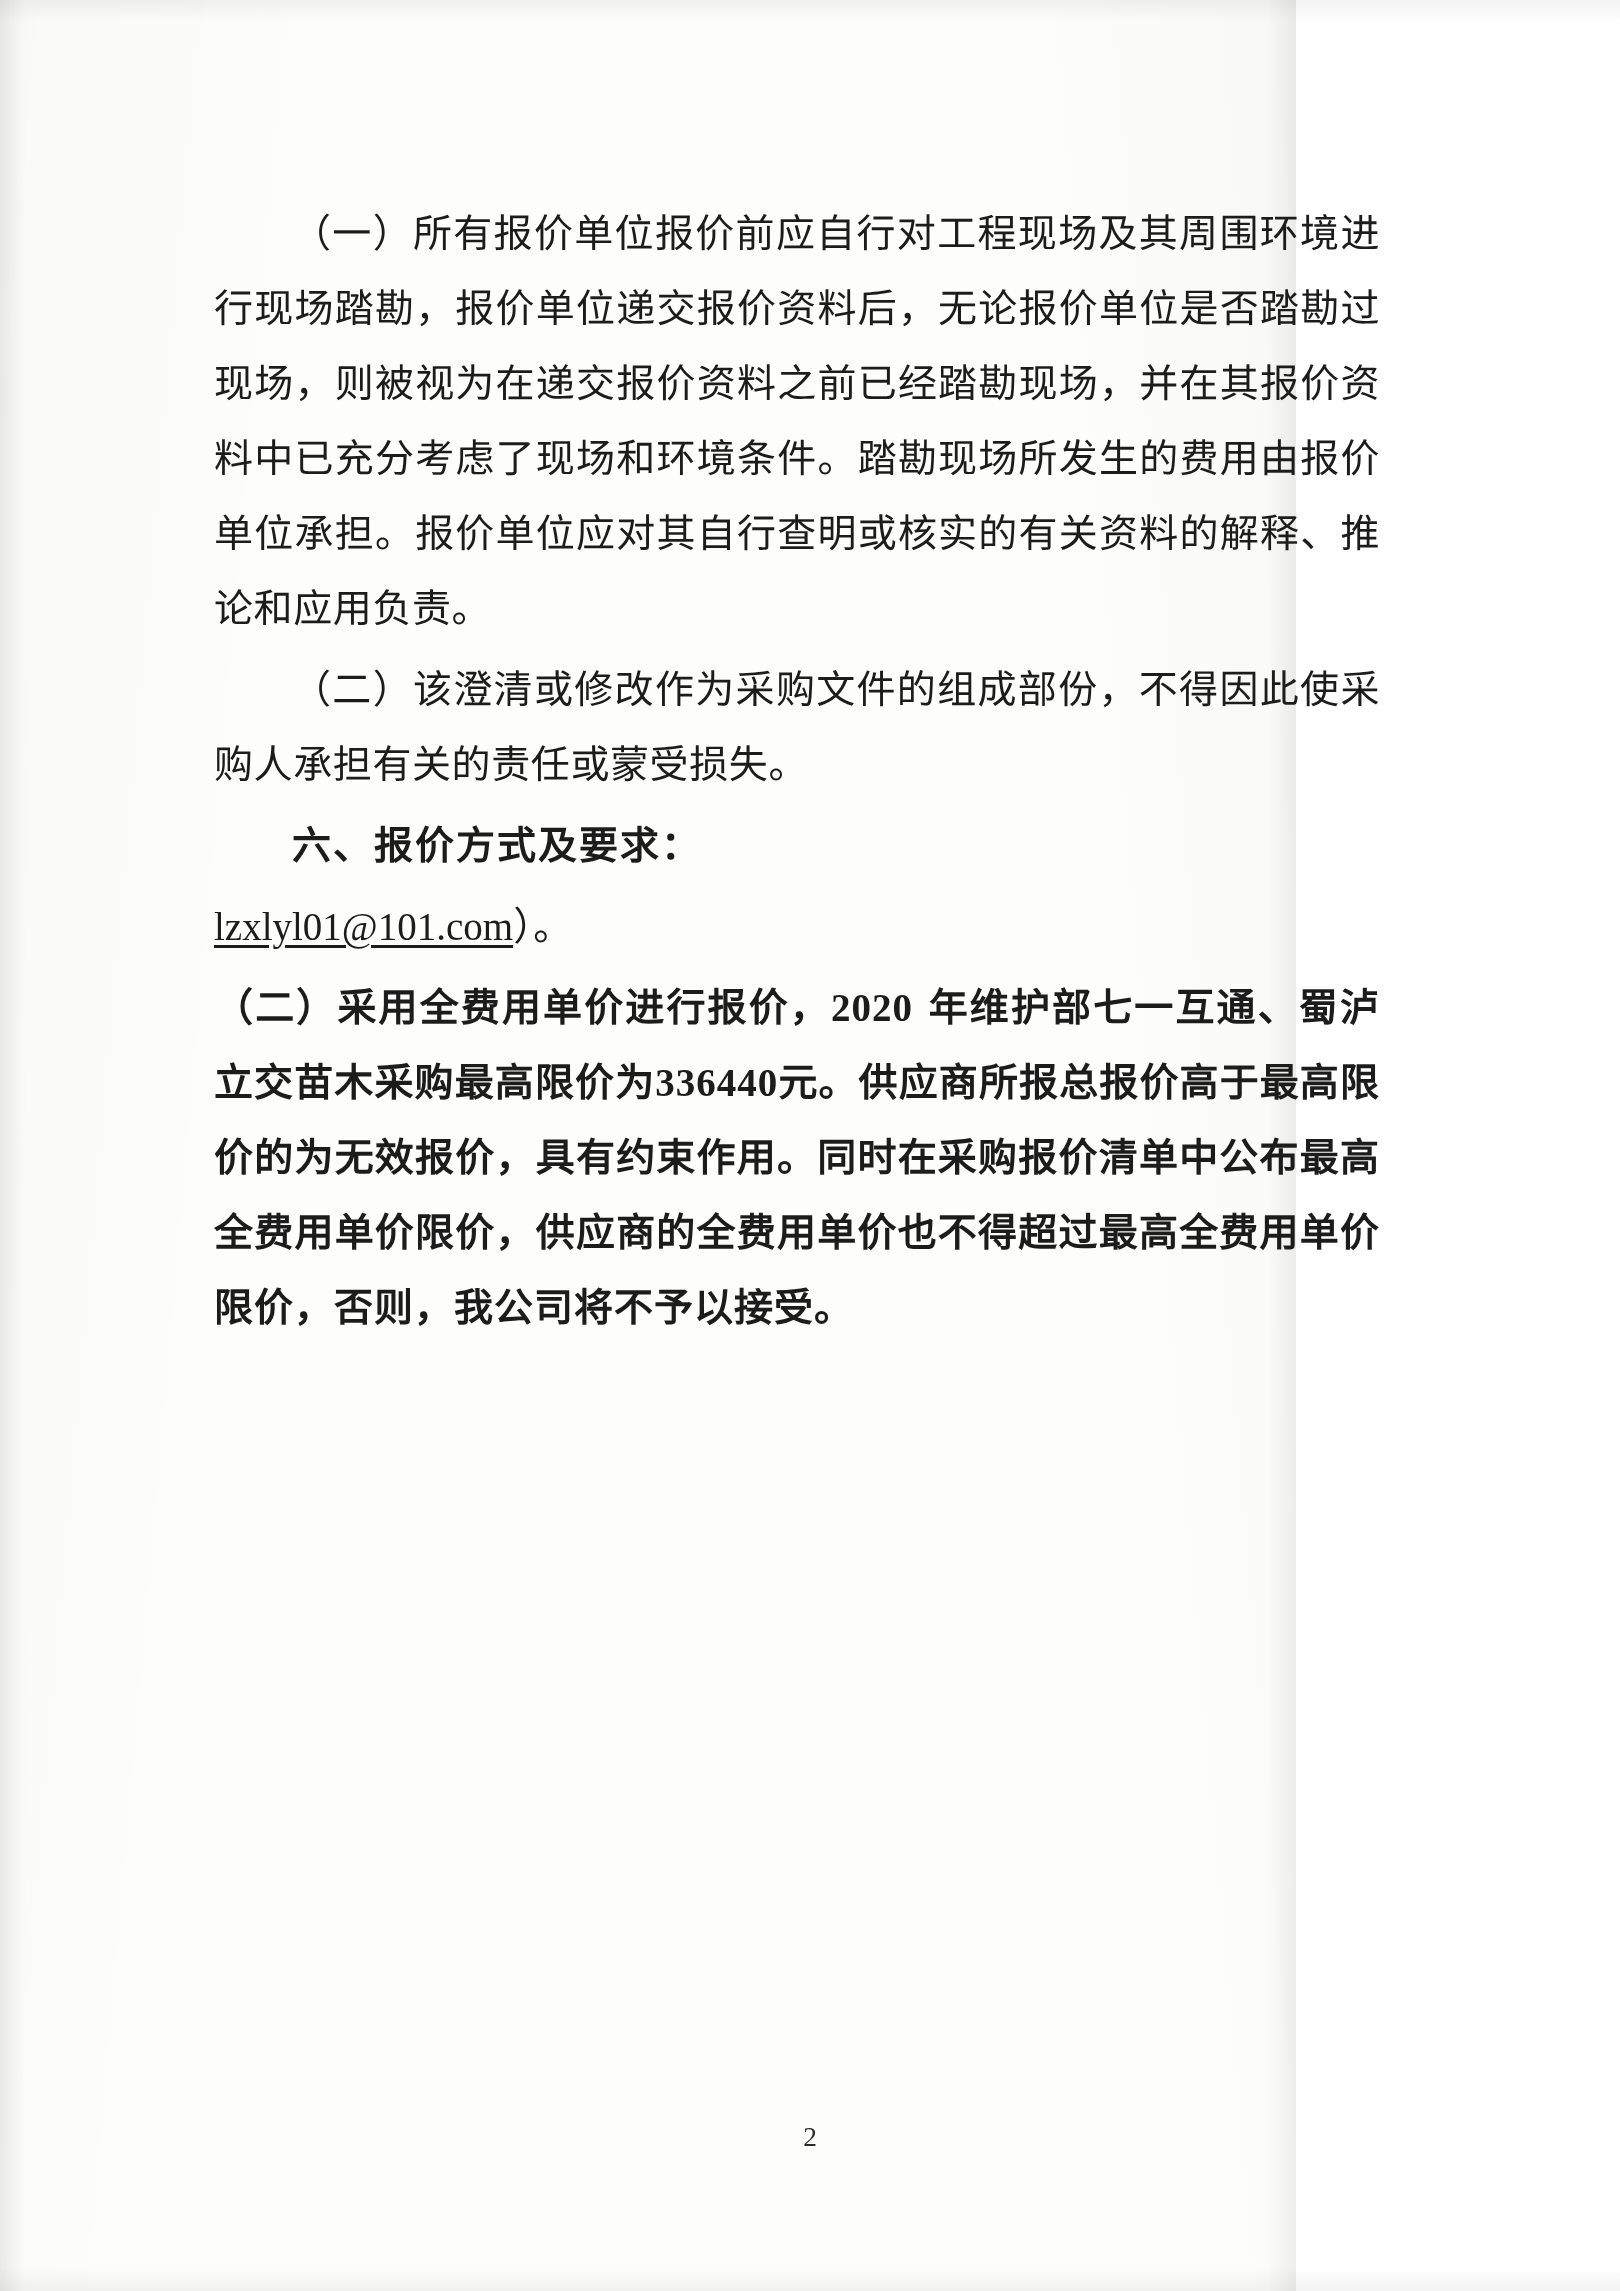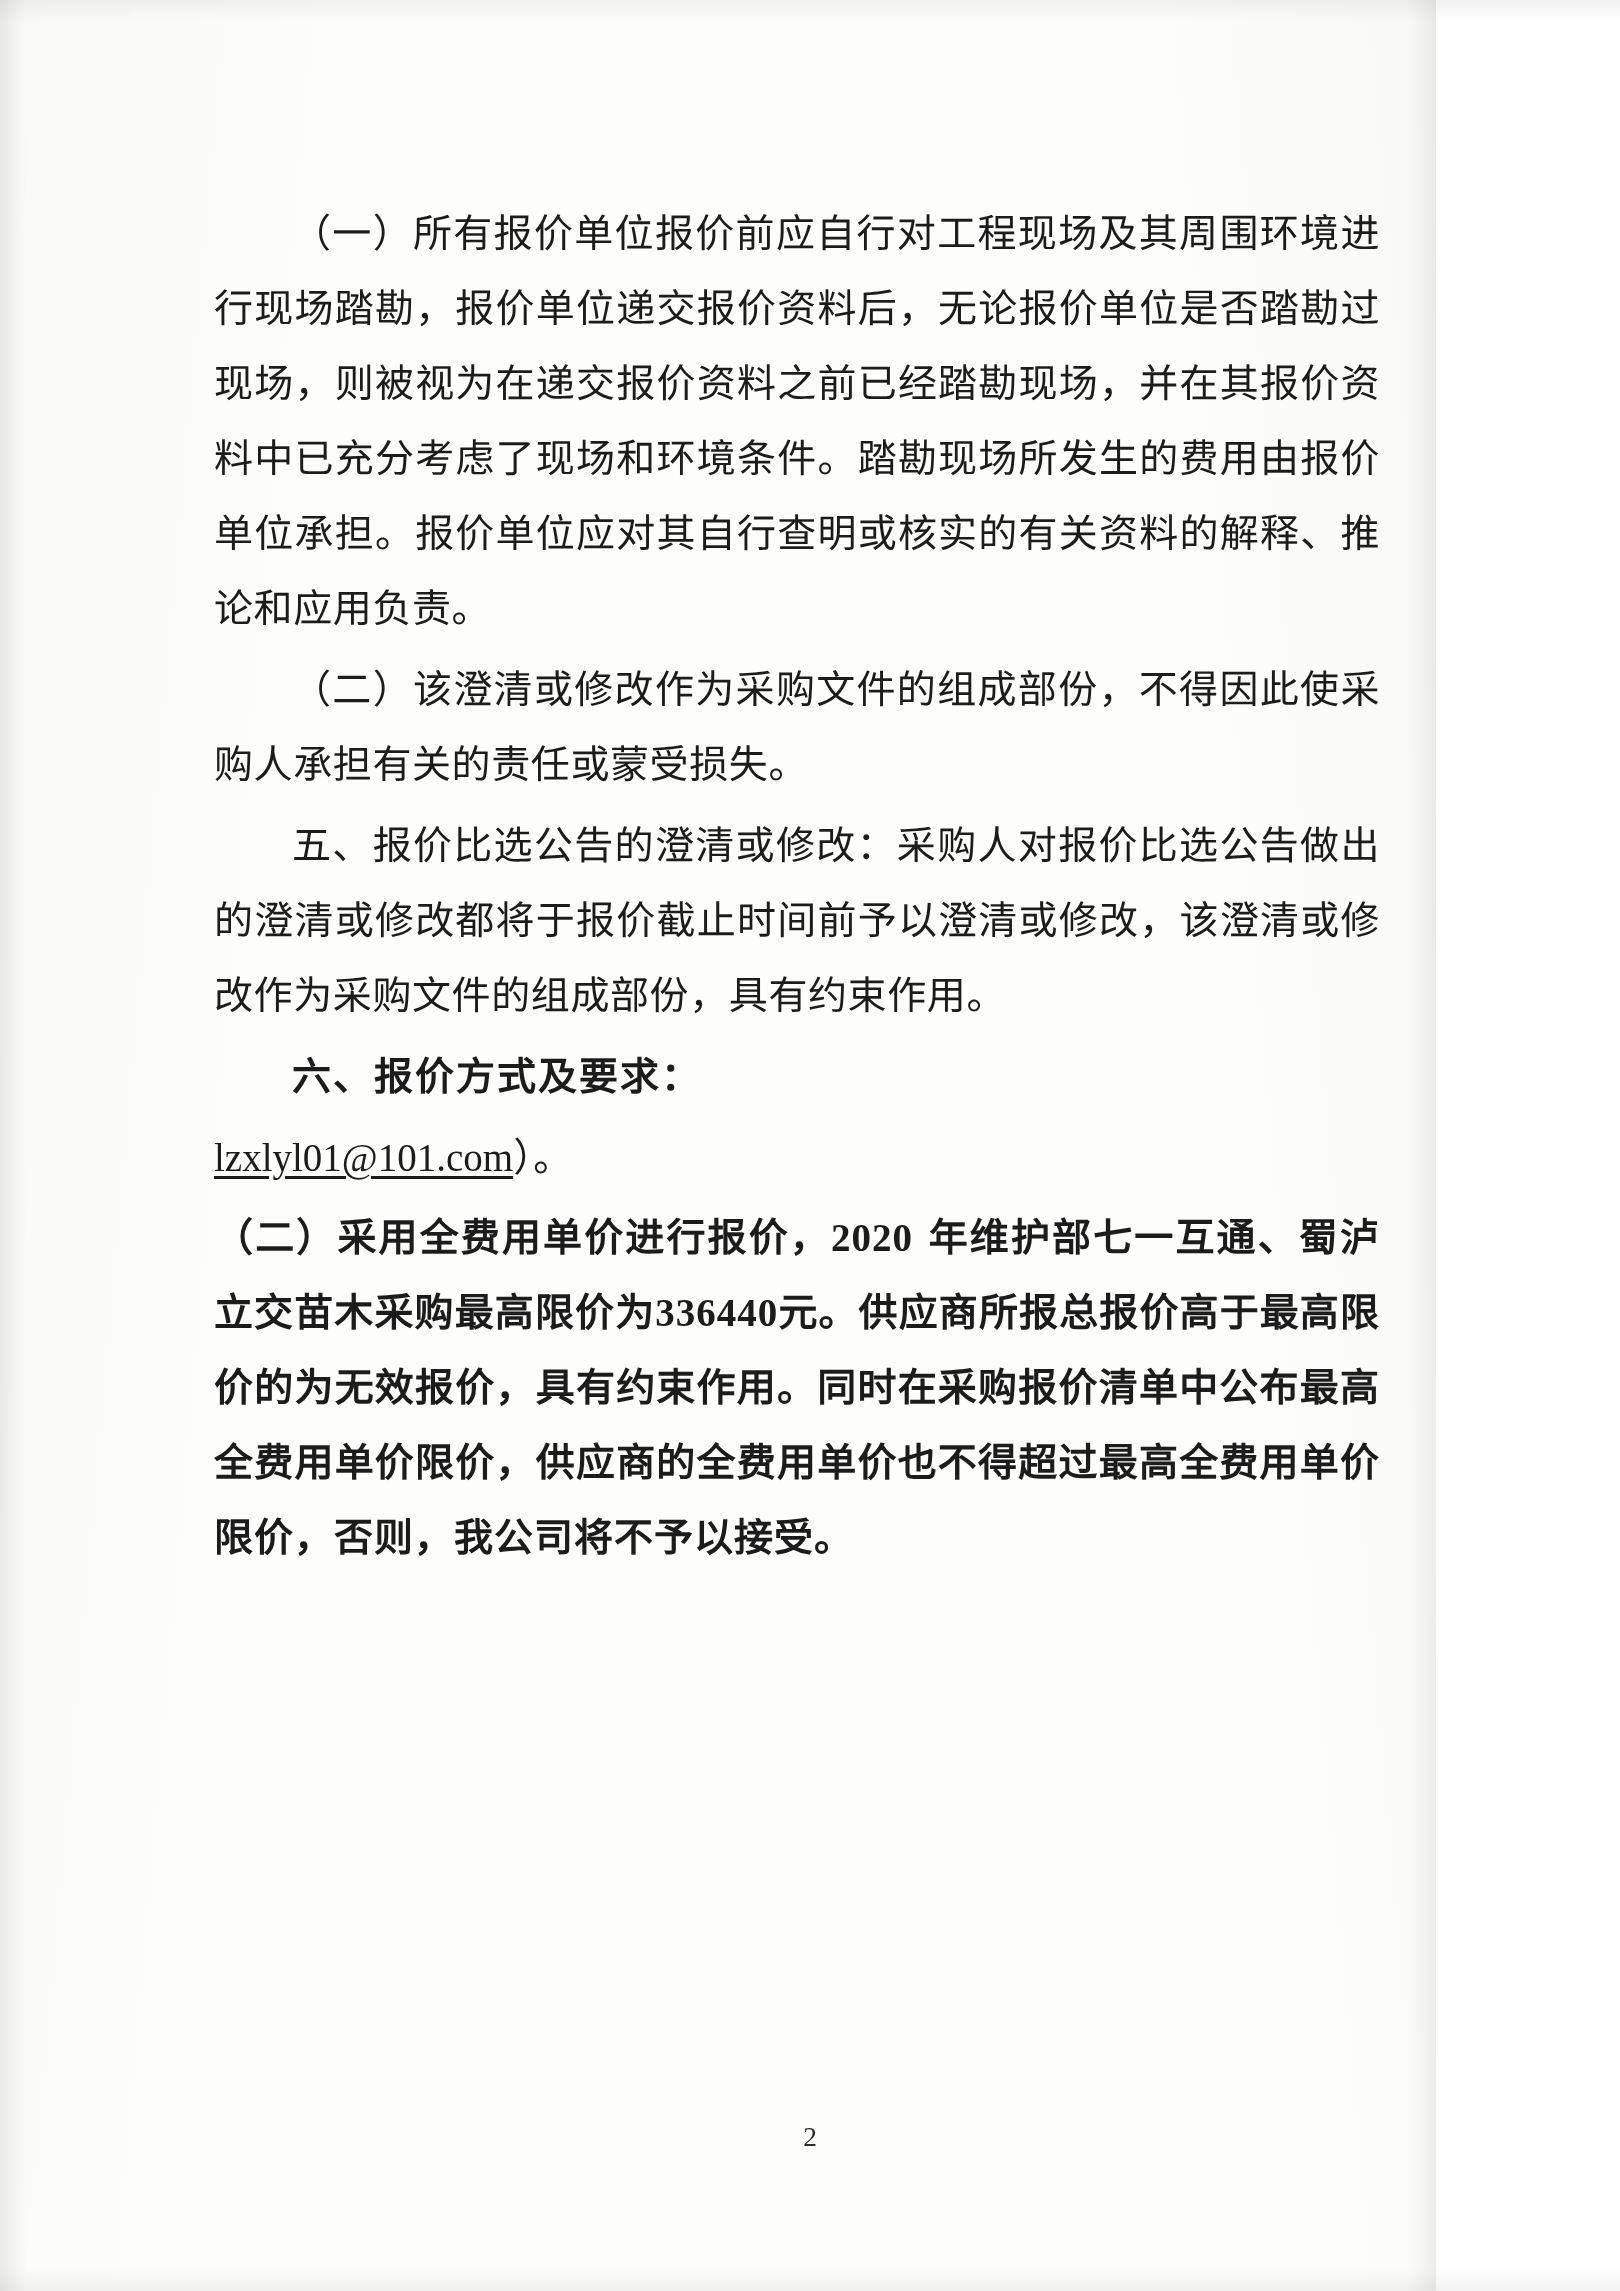--- a/index.html
+++ b/index.html
@@ -14,21 +14,21 @@
     position: relative;
     overflow: hidden;
     font-family: "Liberation Serif", "DejaVu Serif", serif;
   }
 
   
   .page-sheet {
     position: absolute;
     left: 0;
     top: 0;
-    width: 1436px;
+    width: 1296px;
     height: 2292px;
     background: #fdfdfb;
     background-image:
       linear-gradient(95deg, rgba(0,0,0,0.016) 0%, rgba(0,0,0,0) 22%),
       linear-gradient(265deg, rgba(0,0,0,0.02) 0%, rgba(0,0,0,0) 18%);
   }
   
   .scan-edge-left {
     position: absolute;
     left: 0; top: 0;
@@ -114,21 +114,20 @@
   <div class="scan-edge-right"></div>
   <div class="scan-edge-top"></div>
   <div class="scan-edge-bottom"></div>
 
   <div class="text-body">
 
     <p class="para indent">（一）所有报价单位报价前应自行对工程现场及其周围环境进行现场踏勘，报价单位递交报价资料后，无论报价单位是否踏勘过现场，则被视为在递交报价资料之前已经踏勘现场，并在其报价资料中已充分考虑了现场和环境条件。踏勘现场所发生的费用由报价单位承担。报价单位应对其自行查明或核实的有关资料的解释、推论和应用负责。</p>
 
     <p class="para indent">（二）该澄清或修改作为采购文件的组成部份，不得因此使采购人承担有关的责任或蒙受损失。</p>
 
-    <p class="para indent">五、报价比选公告的澄清或修改：采购人对报价比选公告做出的澄清或修改都将于报价截止时间前予以澄清或修改，该澄清或修改作为采购文件的组成部份，具有约束作用。</p>
 
     <p class="para heading">六、报价方式及要求：</p>
 
     <p class="para noindent">
       <span class="email-link">lzxlyl01@101.com</span><span>）。</span>
     </p>
 
     <p class="para noindent bold-block">
       <span>（二）采用全费用单价进行报价，</span><span class="num">2020</span><span> 年维护部七一互通、蜀泸立交苗木采购最高限价为</span><span class="num">336440</span><span>元。供应商所报总报价高于最高限价的为无效报价，具有约束作用。同时在采购报价清单中公布最高全费用单价限价，供应商的全费用单价也不得超过最高全费用单价限价，否则，我公司将不予以接受。</span>
     </p>

